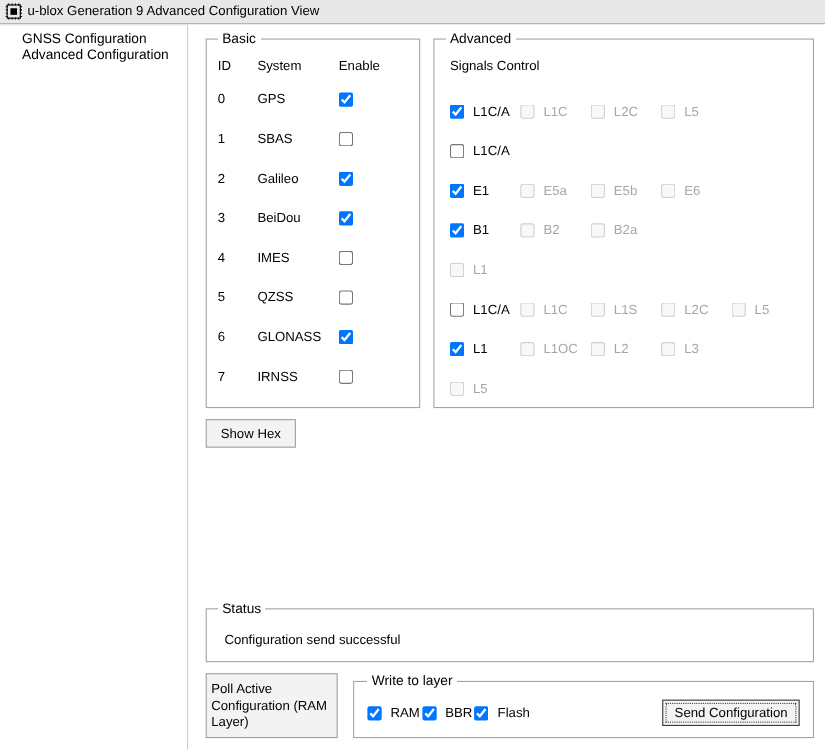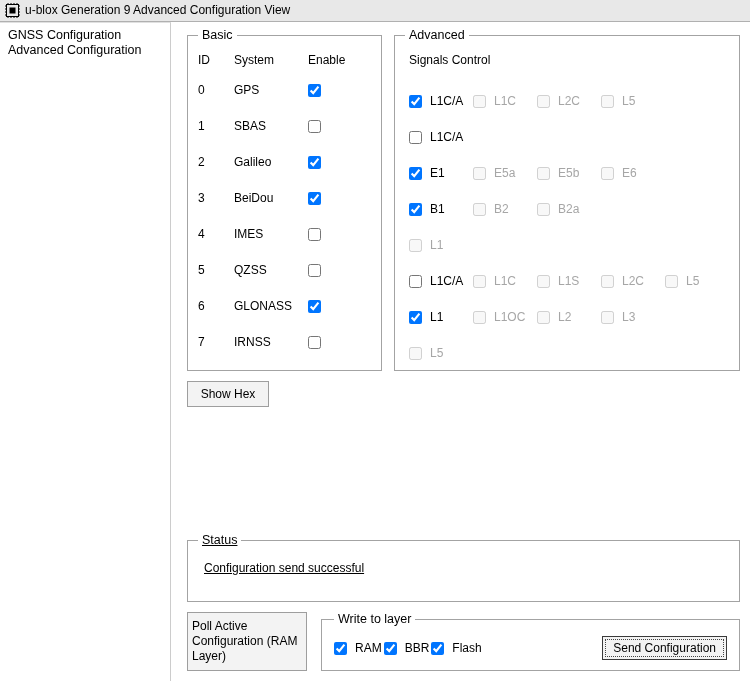--- a/index.html
+++ b/index.html
@@ -37,20 +37,21 @@
     width: 180px;
     padding: 5px 8px;
     border-right: 1px solid #ccc;
     border-top: 1px solid #e0e0e0;
   }
   .sidebar .nav-item {
     padding: 0 0 1px 0;
     font-size: 12.5px;
     cursor: pointer;
     white-space: nowrap;
+    margin-left: 12px;
   }
 
   .main { flex: 1; padding: 6px 10px 10px 16px; display: flex; flex-direction: column; }
 
   fieldset {
     border: 1px solid #a3a3a3;
     padding: 6px 10px 10px 10px;
     margin: 0;
   }
   legend { padding: 0 4px; font-size: 12.5px; }
@@ -77,21 +78,21 @@
     width: 82px;
     height: 26px;
     background: #f3f3f3;
     border: 1px solid #9e9e9e;
     font: inherit;
     cursor: pointer;
   }
 
   .spacer { flex:1; }
 
-  .status { margin-top:8px; padding-bottom:26px;text-decoration:underline; }
+  .status { margin-top:8px; padding-bottom:13px; }
   .status .msg { padding: 8px 6px 0 6px; }
 
   .bottom-row { display:flex; gap:14px; margin-top:10px; align-items:stretch; }
 
   .poll-btn {
     width: 120px;
     background: #f3f3f3;
     border: 1px solid #9e9e9e;
     font: inherit;
     cursor: pointer;

